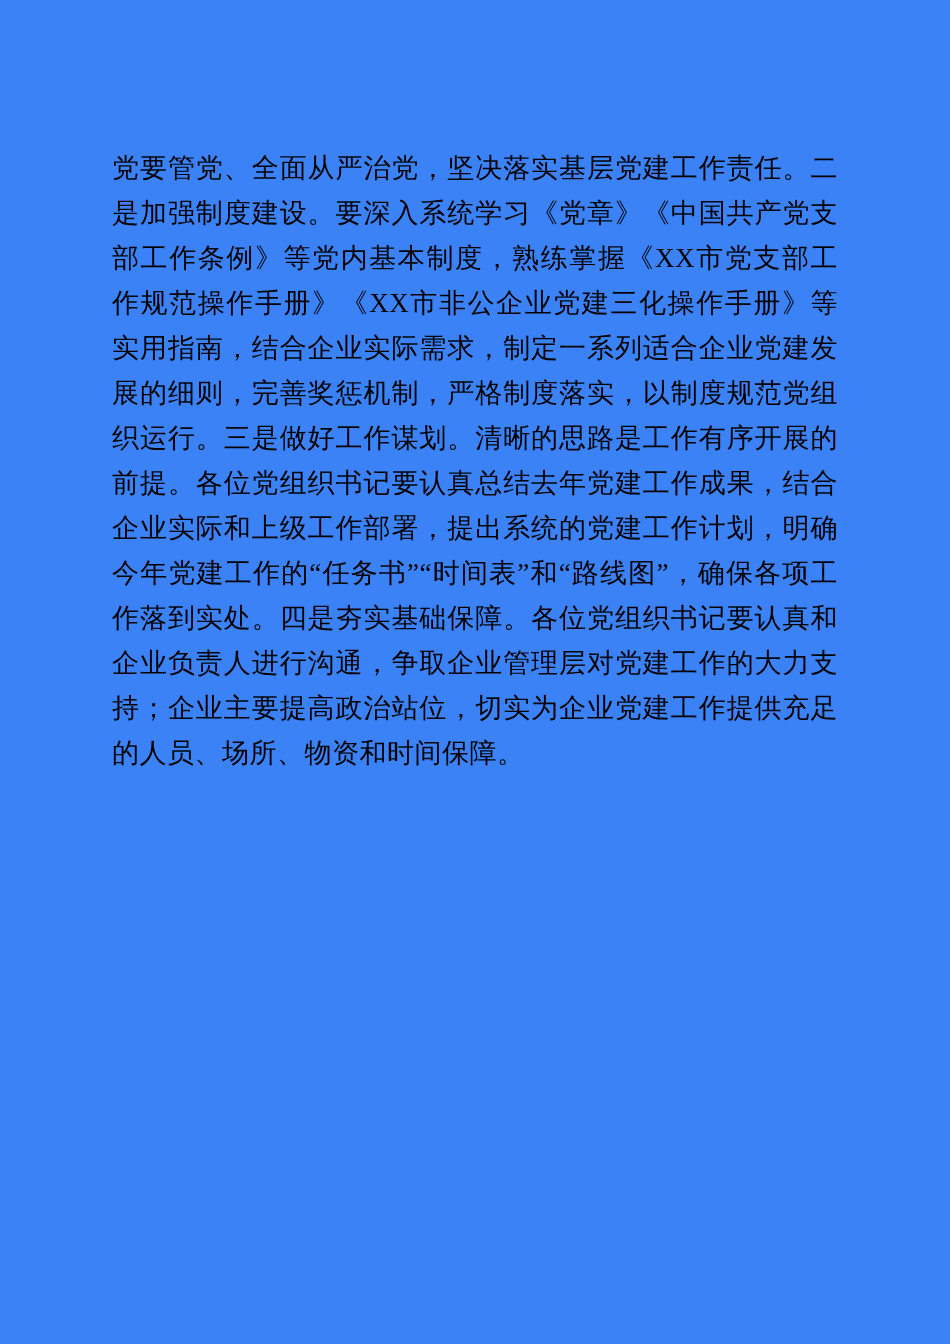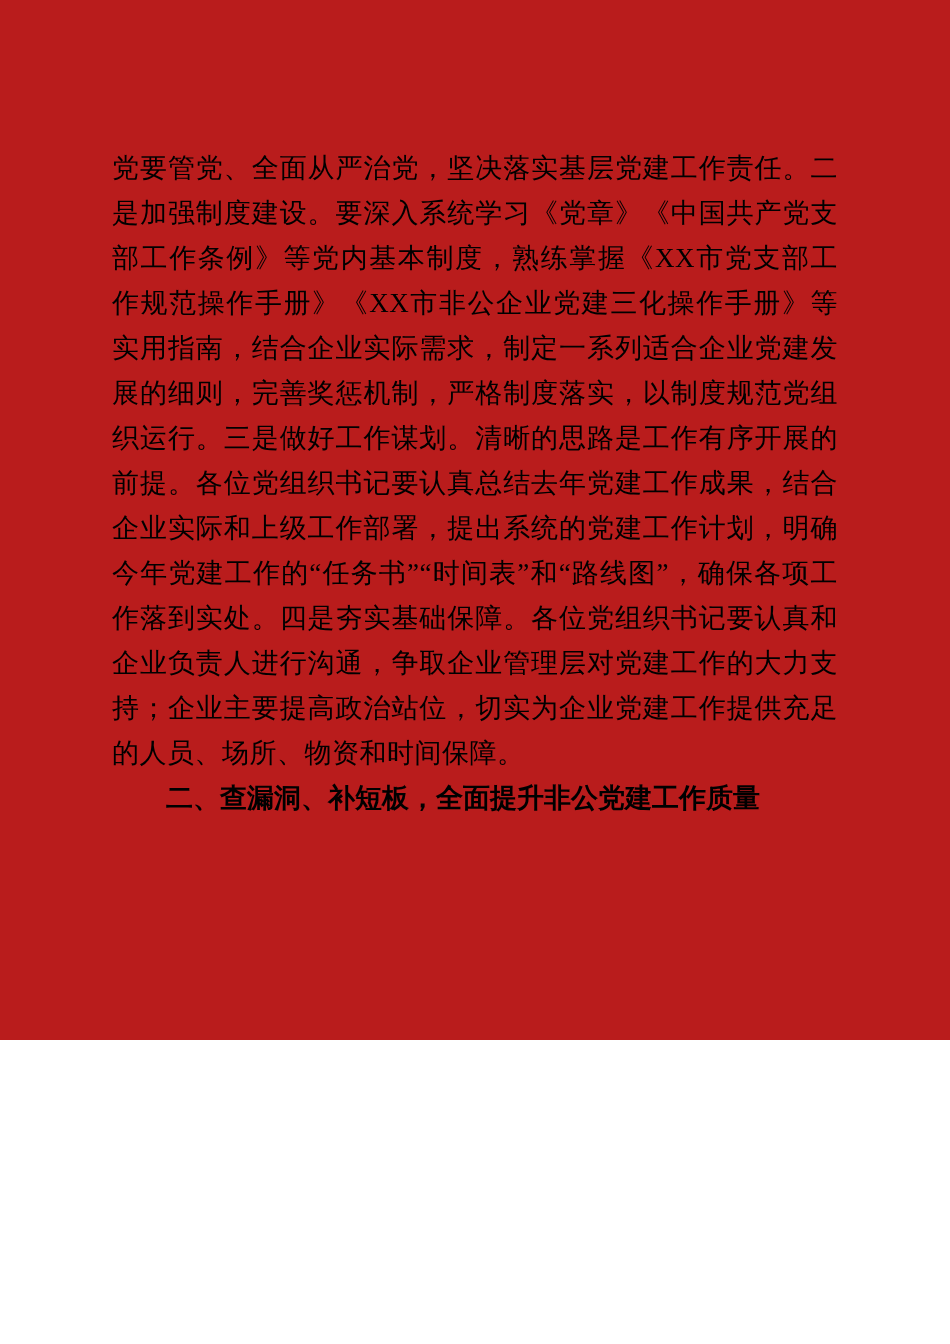--- a/index.html
+++ b/index.html
@@ -10,23 +10,23 @@
   body {
     width: 950px;
     height: 1344px;
     overflow: hidden;
     font-family: "Liberation Serif", "DejaVu Serif", serif;
     color: #000000;
   }
   .page {
     box-sizing: border-box;
     width: 950px;
-    height: 1040px;
+    height: 1344px;
     padding: 146px 112px 0 112px;
-    background: #b91c1c;
+    background: #3b82f6;
   }
   .para {
     margin: 0;
     font-size: 27px;
     line-height: 45px;
     text-align: justify;
     text-justify: inter-ideograph;
     letter-spacing: 0.5px;
   }
   .para.no-indent {
@@ -43,14 +43,13 @@
     text-indent: 2em;
     font-family: "Liberation Sans", "DejaVu Sans", sans-serif;
     color: #000000;
   }
 </style>
 </head>
 <body>
 
 <div class="page">
   <p class="para no-indent">党要管党、全面从严治党，坚决落实基层党建工作责任。二是加强制度建设。要深入系统学习《党章》《中国共产党支部工作条例》等党内基本制度，熟练掌握《XX市党支部工作规范操作手册》《XX市非公企业党建三化操作手册》等实用指南，结合企业实际需求，制定一系列适合企业党建发展的细则，完善奖惩机制，严格制度落实，以制度规范党组织运行。三是做好工作谋划。清晰的思路是工作有序开展的前提。各位党组织书记要认真总结去年党建工作成果，结合企业实际和上级工作部署，提出系统的党建工作计划，明确今年党建工作的“任务书”“时间表”和“路线图”，确保各项工作落到实处。四是夯实基础保障。各位党组织书记要认真和企业负责人进行沟通，争取企业管理层对党建工作的大力支持；企业主要提高政治站位，切实为企业党建工作提供充足的人员、场所、物资和时间保障。</p>
-  <p class="heading">二、查漏洞、补短板，全面提升非公党建工作质量</p>
 </div>
 
 </body></html>

